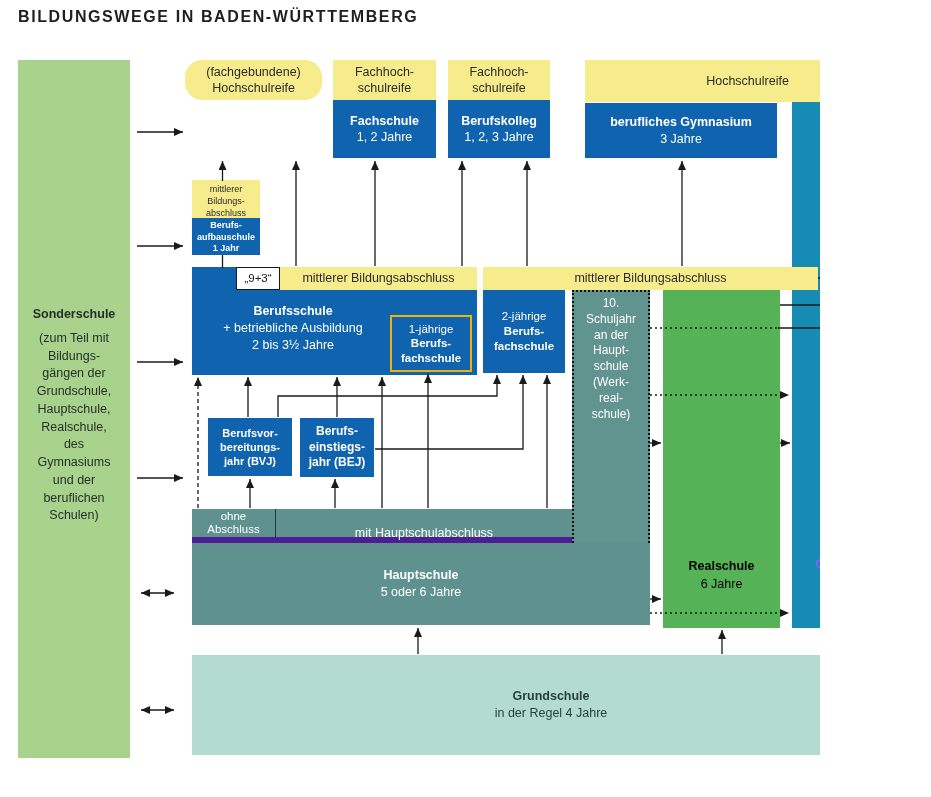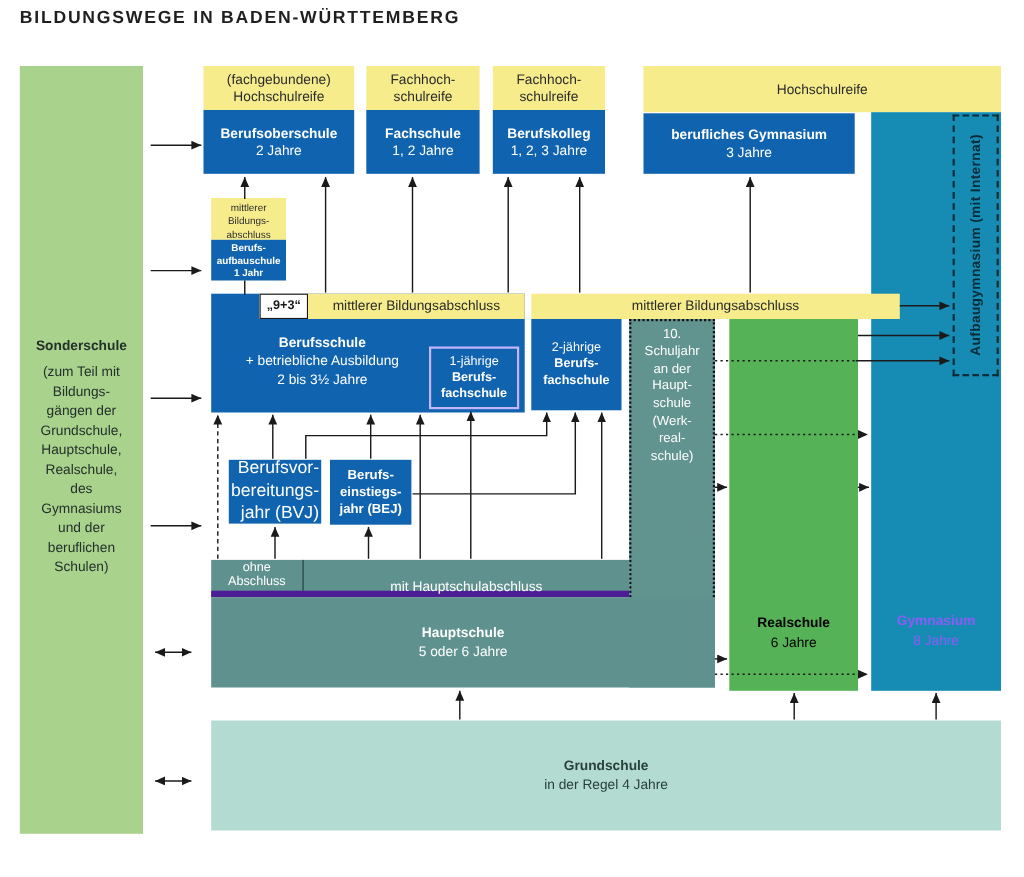--- a/index.html
+++ b/index.html
@@ -1,16 +1,16 @@
 <!DOCTYPE html>
 <html><head>
 <meta charset="utf-8">
 <style>
   html,body{margin:0;padding:0;background:#fff;}
-  #canvas{position:relative;width:931px;height:797px;background:#ffffff;
+  #canvas{position:relative;width:820px;height:797px;background:#ffffff;
           font-family:"Liberation Sans","DejaVu Sans",sans-serif;overflow:hidden;}
   .abs{position:absolute;box-sizing:border-box;}
   .pre{white-space:pre-line;}
   .center{display:flex;flex-direction:column;align-items:center;justify-content:center;text-align:center;}
   #title{left:18px;top:8px;font-size:16px;font-weight:bold;letter-spacing:1.6px;color:#1f1f1f;}
   
   #sonderschule{left:18px;top:60px;width:112px;height:698px;background:#a9d28d;color:#24302a;
                 text-align:center;font-size:12.5px;line-height:1.42;padding-top:246px;}
   #sonderschule .t{font-weight:bold;margin-bottom:6px;}
   
@@ -24,32 +24,32 @@
   #tenth-border{left:572px;top:290px;width:78px;height:273px;border:2px dotted #101010;
                 color:#fff;font-size:12px;line-height:1.32;text-align:center;padding-top:4px;}
   #aufbau{left:866px;top:104px;width:42px;height:238px;border:2px dashed #0b2d3a;
           display:flex;align-items:center;justify-content:center;}
   #aufbau .vtext{writing-mode:vertical-rl;transform:rotate(180deg);
           font-size:12.5px;font-weight:bold;color:#0a2c38;letter-spacing:.3px;}
   
   #ybar-left{left:236px;top:267px;width:241px;height:23px;display:flex;align-items:center;z-index:6;}
   #ybar-right{left:483px;top:267px;width:335px;height:23px;z-index:6;display:flex;align-items:center;justify-content:center;}
   #npt{width:42px;height:21px;background:#fff;border:1px solid #1a1a1a;color:#1a1a1a;
-       font-weight:bold;font-size:11.5px;display:flex;align-items:center;justify-content:center;flex:0 0 auto;}
+       font-weight:normal;font-size:11.5px;display:flex;align-items:center;justify-content:center;flex:0 0 auto;}
   #ybar-left .lbl{flex:1;text-align:center;}
   
   #berufsschule{left:192px;top:267px;width:285px;height:108px;}
   #bs-text{left:192px;top:303px;width:202px;text-align:center;color:#fff;font-size:12.5px;line-height:1.35;z-index:7;}
-  #bfs1{left:390px;top:315px;width:82px;height:57px;border:2px solid #c4b5fd;font-size:11.5px;line-height:1.25;z-index:7;}
+  #bfs1{left:390px;top:315px;width:82px;height:57px;border:2px solid #eab308;font-size:11.5px;line-height:1.25;z-index:7;}
   #bfs2{left:483px;top:290px;width:82px;height:83px;font-size:11.5px;line-height:1.3;}
   
   #mini-y{left:192px;top:180px;width:68px;height:38px;font-size:9px;line-height:1.35;padding-top:3px;text-align:center;}
   #mini-b{left:192px;top:218px;width:68px;height:37px;font-size:9px;font-weight:bold;line-height:1.3;padding-top:2px;text-align:center;}
   
-  #bvj{left:208px;top:418px;width:84px;height:58px;font-size:16px;font-weight:normal;line-height:1.3;text-align:right;}
+  #bvj{left:208px;top:418px;width:84px;height:58px;font-size:11px;font-weight:bold;line-height:1.3;}
   #bej{left:300px;top:418px;width:74px;height:59px;font-size:12px;font-weight:bold;line-height:1.3;}
   
   #abar{left:192px;top:509px;width:380px;height:34px;background:#5f928e;border-bottom:6px solid #4c1d95;
         display:flex;color:#fff;}
   #abar .ohne{width:83px;border-right:1.5px solid #1c3b37;font-size:11.5px;line-height:1.15;}
   #abar .mit{flex:1;font-size:12.5px;margin-top:20px;}
   
   #hauptschule{left:192px;top:543px;width:458px;height:82px;background:#5f928e;color:#fff;font-size:12.5px;line-height:1.4;}
   #grundschule{left:192px;top:655px;width:718px;height:100px;background:#b3dbd1;color:#27413a;font-size:12.5px;line-height:1.4;}
   #real-lbl{left:663px;top:558px;width:117px;color:#000000;font-size:12.5px;line-height:1.4;}
@@ -72,26 +72,22 @@
 Grundschule,
 Hauptschule,
 Realschule,
 des
 Gymnasiums
 und der
 beruflichen
 Schulen)</div>
   </div>
 
-  <div class="abs ybox center pre" style="left:185px;top:60px;width:137px;height:40px;">(fachgebundene)
+  <div class="abs ybox center pre" style="left:185px;top:60px;width:137px;height:40px;border-radius:17px;">(fachgebundene)
 Hochschulreife</div>
-  <div class="abs bbox center" style="left:185px;top:100px;width:137px;height:58px;">
-    <span class="t">Berufsoberschule</span>
-    <span>2 Jahre</span>
-  </div>
 
   <div class="abs ybox center pre" style="left:333px;top:60px;width:103px;height:40px;">Fachhoch-
 schulreife</div>
   <div class="abs bbox center" style="left:333px;top:100px;width:103px;height:58px;">
     <span class="t">Fachschule</span>
     <span>1, 2 Jahre</span>
   </div>
 
   <div class="abs ybox center pre" style="left:448px;top:60px;width:102px;height:40px;">Fachhoch-
 schulreife</div>

